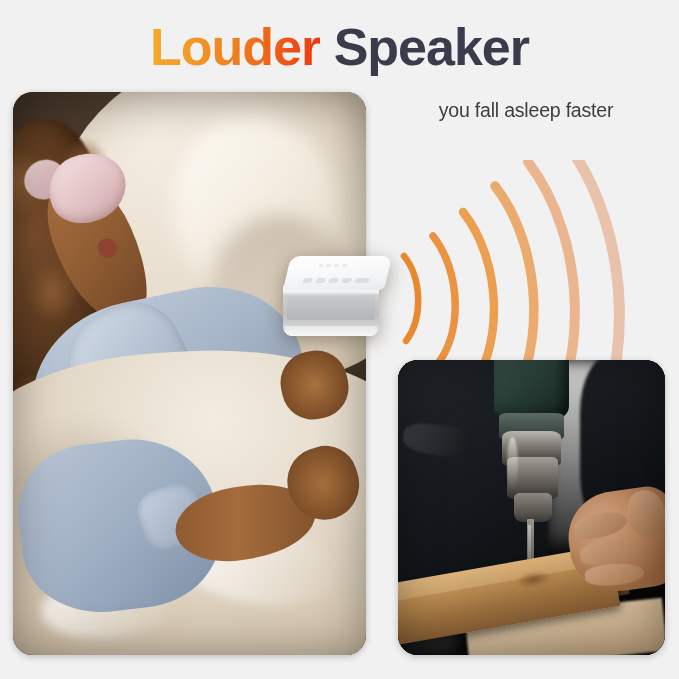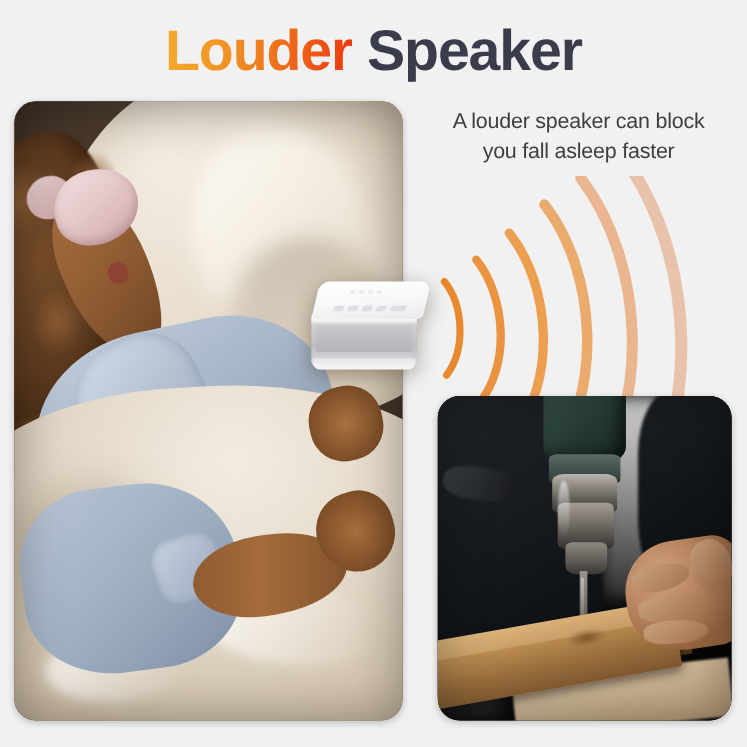--- a/index.html
+++ b/index.html
@@ -366,21 +366,20 @@
 </head>
 <body>
 
 <div id="stage">
 
   <div class="headline">
     <span class="hl-louder">Louder</span><span>&nbsp;</span><span class="hl-speaker">Speaker</span>
   </div>
 
   <div class="bodycopy">
-    <span class="ln">A louder speaker can block</span>
     <span class="ln">you fall asleep faster</span>
   </div>
 
   <div class="photo" id="photo-bedroom">
     <div class="bed-base"></div>
     <div class="wall-right"></div>
     <div class="lamp-glow"></div>
 
     <div class="pillow-main"></div>
     <div class="pillow-fold-a"></div>

